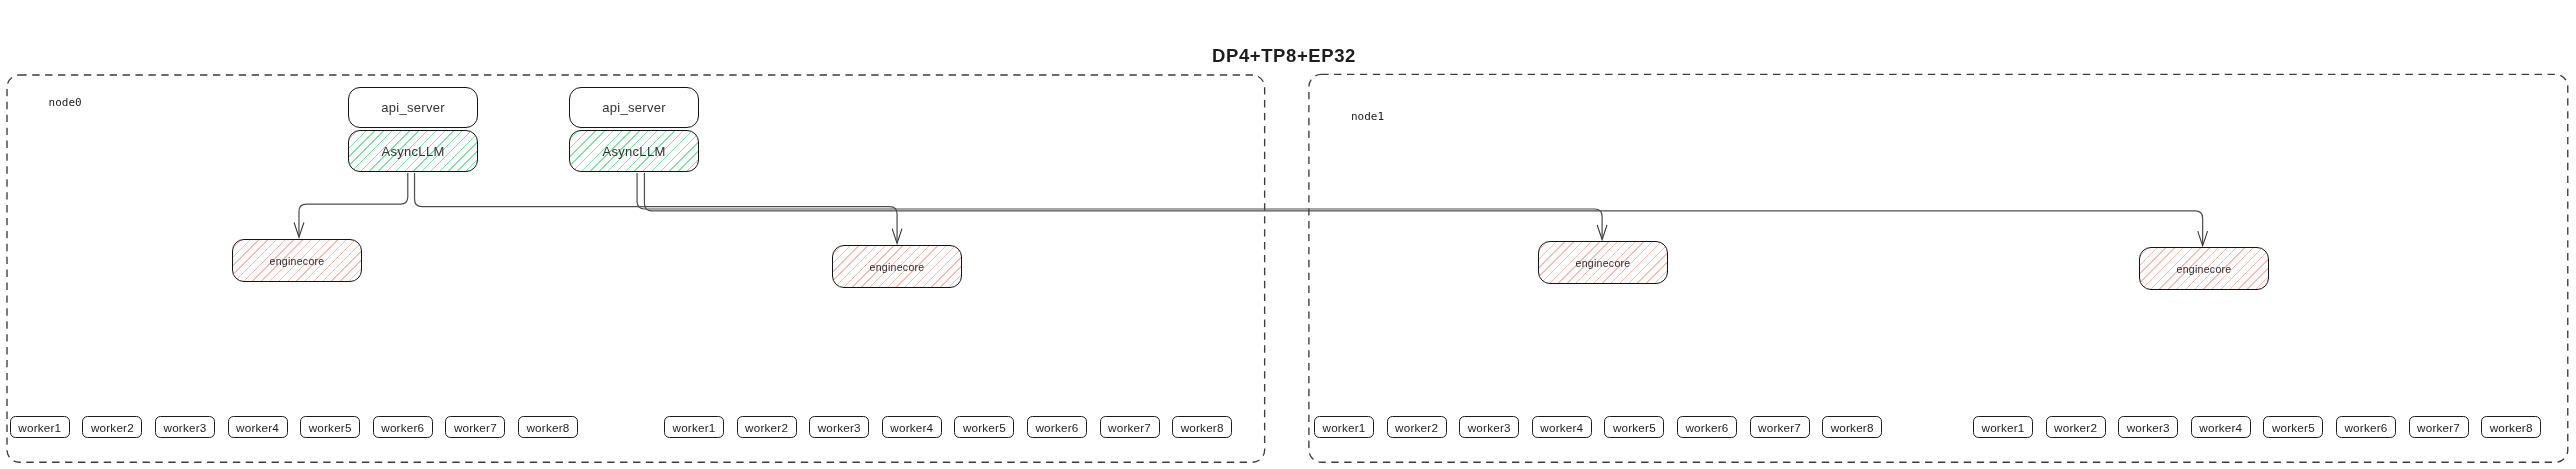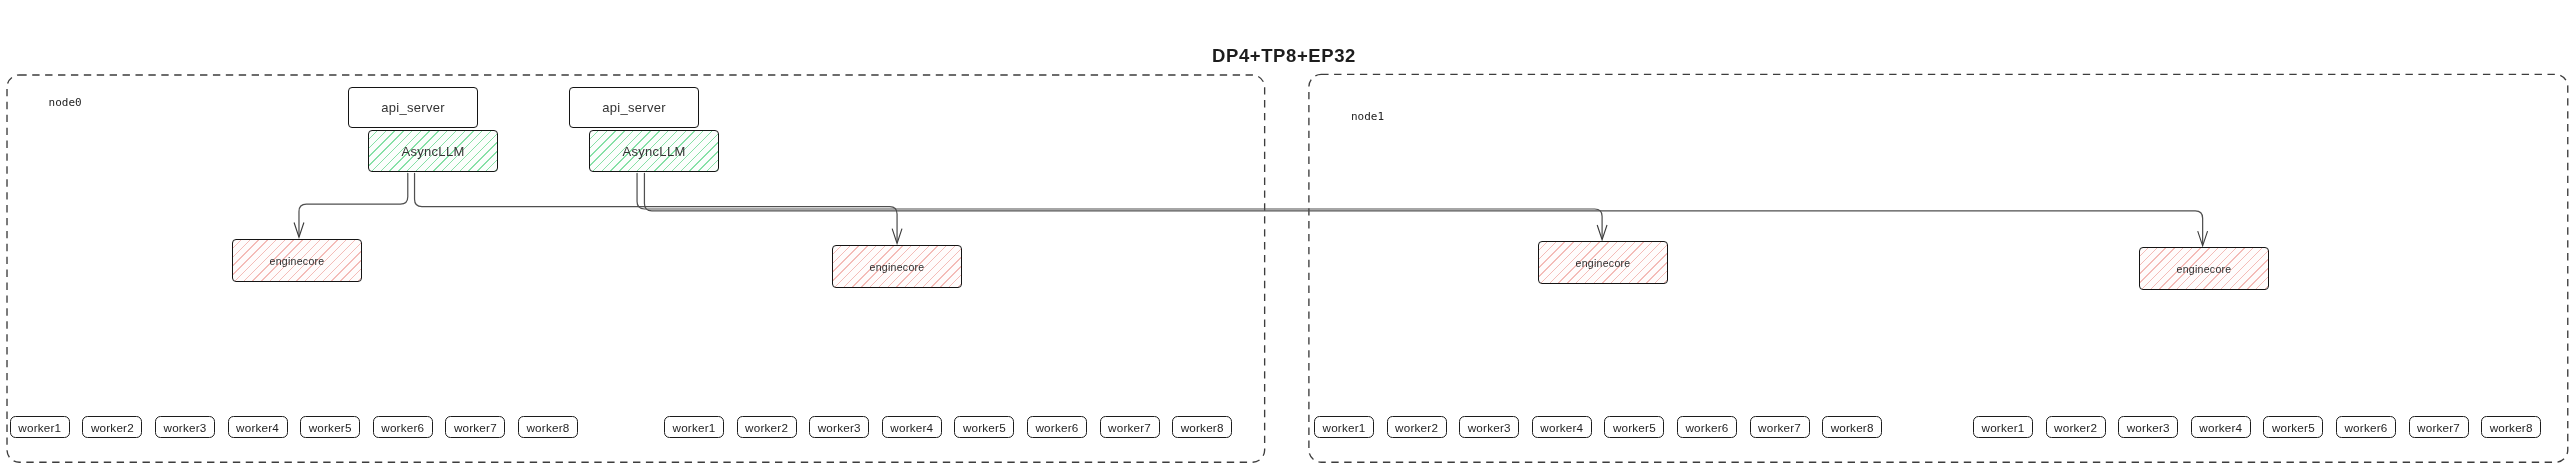--- a/index.html
+++ b/index.html
@@ -11,28 +11,28 @@
   .title{position:absolute;top:8.6px;left:1284px;transform:translateX(-50%);
          font-family:Liberation Sans, sans-serif;font-weight:bold;
          font-size:18.5px;letter-spacing:0.6px;color:#1d1d1d;white-space:nowrap;margin-top:36px;}
 
   svg.wires{position:absolute;left:0;top:0;z-index:1;}
 
   .node-label{position:absolute;font-family:"DejaVu Sans Mono",monospace;
               font-size:11px;color:#222;z-index:2;white-space:nowrap;padding-left:24px;}
 
   .bigbox{position:absolute;box-sizing:border-box;border:1.5px solid #141414;
-          border-radius:4px;display:flex;align-items:center;justify-content:center;
+          border-radius:12px;display:flex;align-items:center;justify-content:center;
           color:#333;letter-spacing:0.3px;z-index:3;background:#fff;}
   .api{width:130px;height:41px;font-size:13px;}
   .llm{width:130px;height:42px;font-size:13px;}
   .engine{width:130px;height:43px;font-size:10.5px;color:#2b2b2b;}
 
   .hatch-green{background-color:#fbfefc;
-    background-image:repeating-linear-gradient(135deg,rgba(0,0,0,0) 0 5.2px,#86e0a6 5.2px 6.2px);margin-left:20px;}
+    background-image:repeating-linear-gradient(135deg,rgba(0,0,0,0) 0 5.2px,#86e0a6 5.2px 6.2px);}
   .hatch-pink{background-color:#fffcfc;
     background-image:repeating-linear-gradient(135deg,rgba(0,0,0,0) 0 5.2px,#f4bcb8 5.2px 6.2px);}
 
   .worker-row{position:absolute;top:416px;display:flex;gap:12.6px;z-index:3;}
   .worker{box-sizing:border-box;width:60px;height:22px;border:1.2px solid #1c1c1c;
           border-radius:5.5px;background:#fff;display:flex;align-items:center;
           justify-content:center;font-size:11.7px;color:#232323;letter-spacing:0.2px;
           white-space:nowrap;}
 </style>
 </head>

